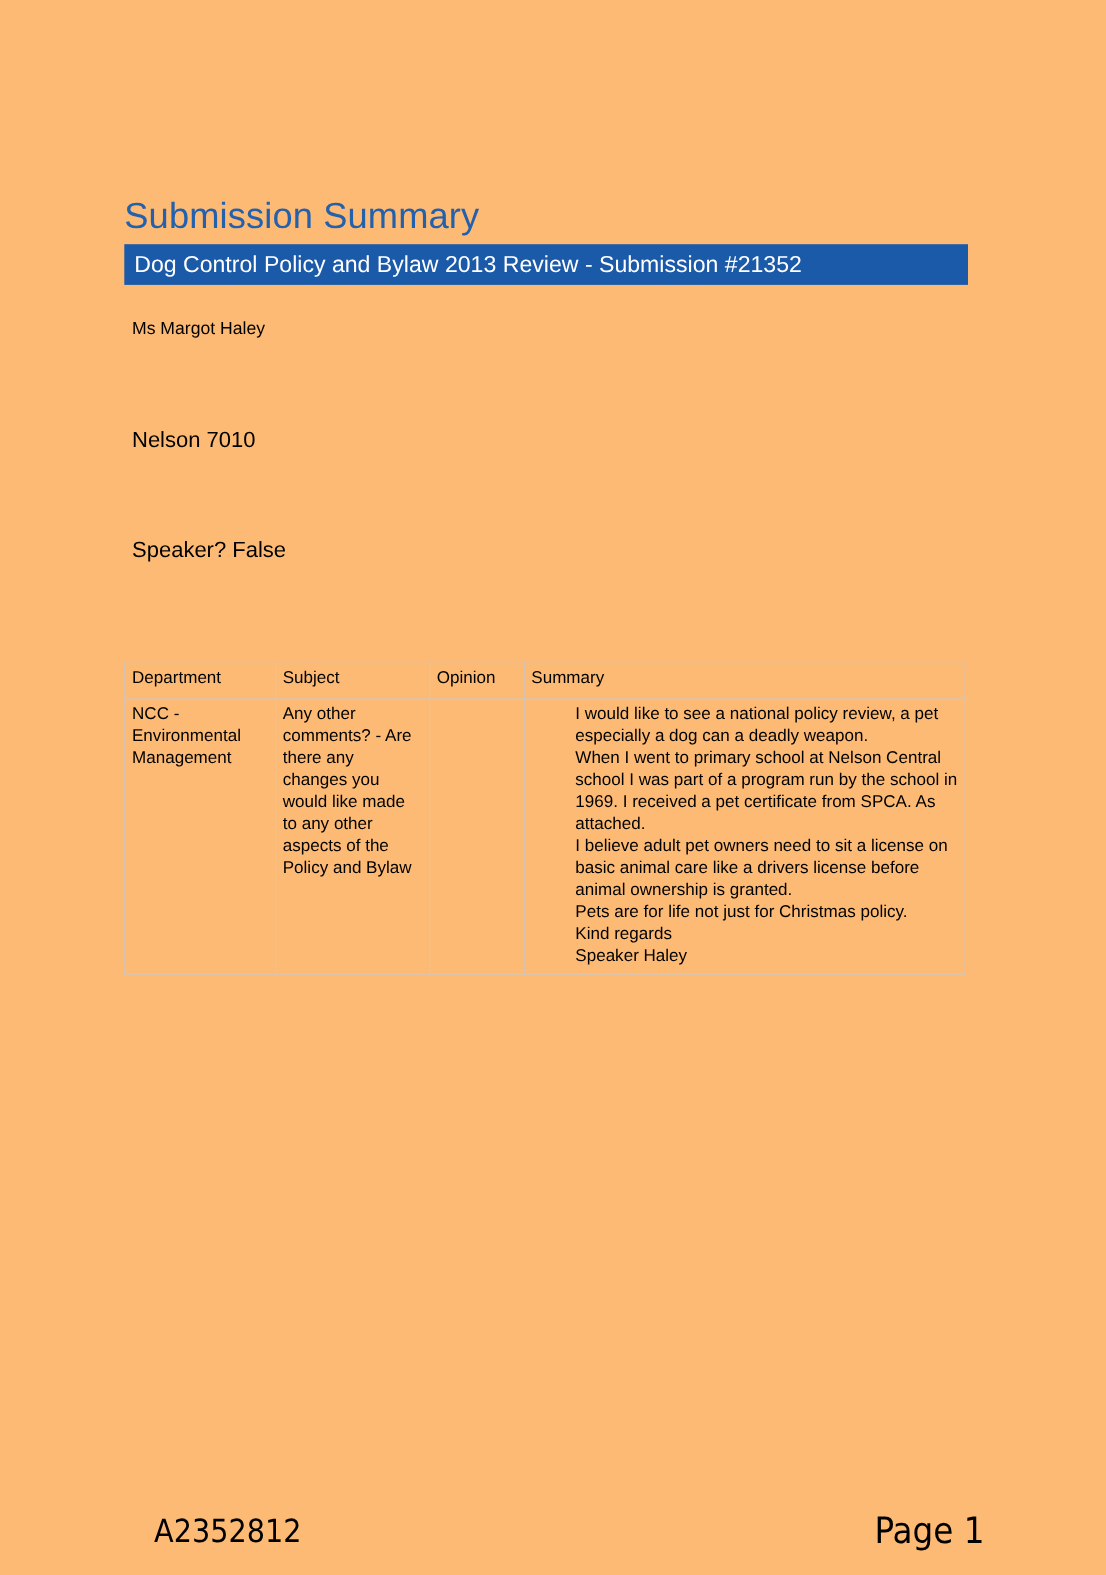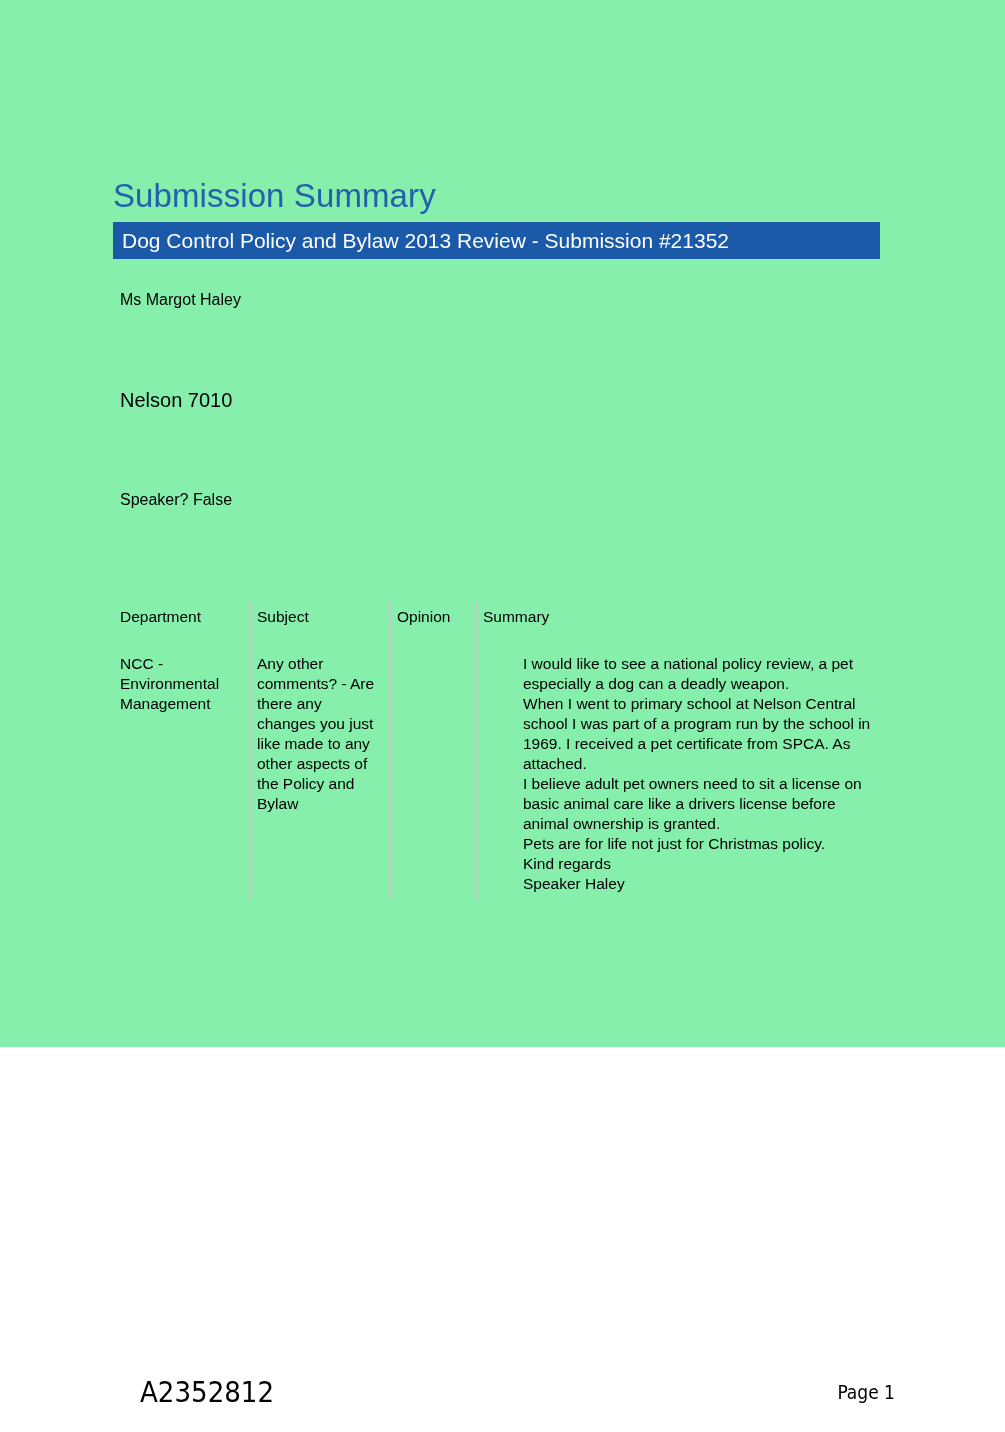--- a/index.html
+++ b/index.html
@@ -15,22 +15,22 @@
     font-family: "Liberation Sans", sans-serif;
     color: #000000;
     overflow: hidden;
   }
 
   .page {
     position: absolute;
     left: 0;
     top: 0;
     width: 1005px;
-    height: 1047px;
-    background: #86efac;
+    height: 1432px;
+    background: #fdba74;
   }
 
   
   .doc-title {
     position: absolute;
     left: 113px;
     top: 154px;
     font-size: 33px;
     line-height: 40px;
     font-weight: 400;
@@ -75,21 +75,21 @@
     left: 120px;
     top: 389px;
     font-size: 20px;
     line-height: 22px;
     white-space: nowrap;
   }
   .submitter-speaker {
     position: absolute;
     left: 120px;
     top: 489px;
-    font-size: 16px;
+    font-size: 20px;
     line-height: 22px;
     white-space: nowrap;
   }
 
   
   .sub-table {
     position: absolute;
     left: 113px;
     top: 601px;
     width: 764px;
@@ -102,21 +102,21 @@
     border: 1px solid #C8C8C8;
     vertical-align: top;
     text-align: left;
     font-weight: 400;
     padding: 4px 6px 5px 6px;
     line-height: 20px;
   }
   .sub-table th {
     height: 23px;
     padding-top: 5px;
-    padding-bottom: 19px;
+    padding-bottom: 5px;
   }
   .col-department { width: 137px; }
   .col-subject    { width: 140px; }
   .col-opinion    { width: 86px;  }
   .col-summary    { width: 401px; }
 
   .cell-department,
   .cell-subject,
   .cell-opinion {
     height: 230px;
@@ -138,21 +138,21 @@
     line-height: 34px;
     white-space: nowrap;
     margin-left: 27px;
   }
   .footer-right {
     position: absolute;
     right: 110px;
     top: 1375px;
     font-family: "Liberation Sans Narrow", "DejaVu Sans Condensed", "Liberation Sans", sans-serif;
     font-stretch: condensed;
-    font-size: 19px;
+    font-size: 33px;
     line-height: 34px;
     white-space: nowrap;
     margin-left: 11px;
   }
 </style>
 </head>
 <body>
 
 <div class="page">
 
@@ -179,21 +179,21 @@
       <tr>
         <th>Department</th>
         <th>Subject</th>
         <th>Opinion</th>
         <th>Summary</th>
       </tr>
     </thead>
     <tbody>
       <tr>
         <td class="cell-department">NCC - Environmental Management</td>
-        <td class="cell-subject">Any other comments? - Are there any changes you just like made to any other aspects of the Policy and Bylaw</td>
+        <td class="cell-subject">Any other comments? - Are there any changes you would like made to any other aspects of the Policy and Bylaw</td>
         <td class="cell-opinion"></td>
         <td class="cell-summary">
             <span class="summary-line">I would like to see a national policy review, a pet especially a dog can a deadly weapon.</span>
             <span class="summary-line">When I went to primary school at Nelson Central school I was part of a program run by the school in 1969. I received a pet certificate from SPCA. As attached.</span>
             <span class="summary-line">I believe adult pet owners need to sit a license on basic animal care like a drivers license before animal ownership is granted.</span>
             <span class="summary-line">Pets are for life not just for Christmas policy.</span>
             <span class="summary-line">Kind regards</span>
             <span class="summary-line">Speaker Haley</span>
           </td>
       </tr>

